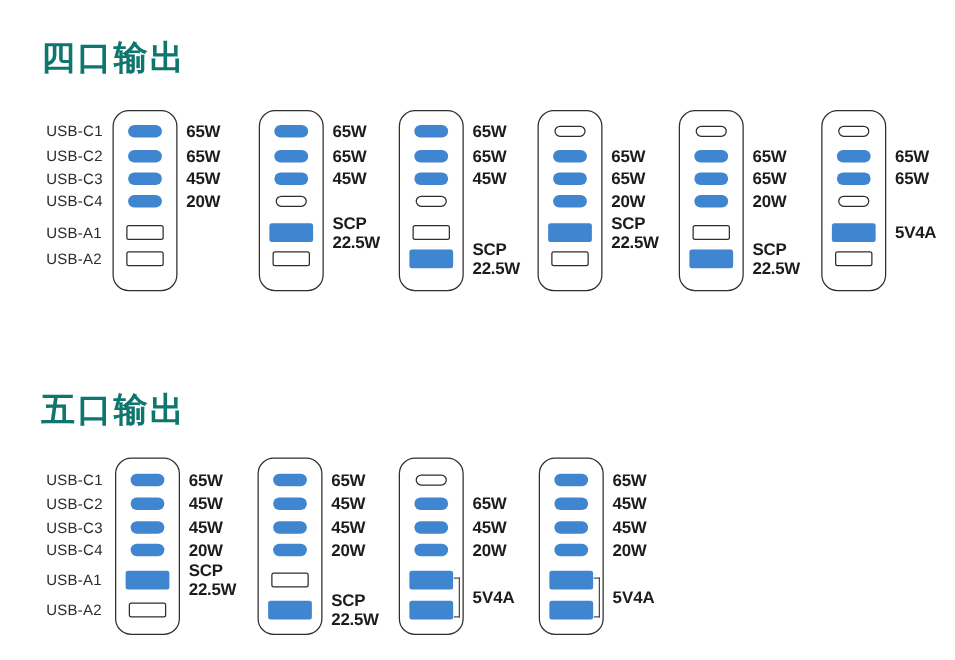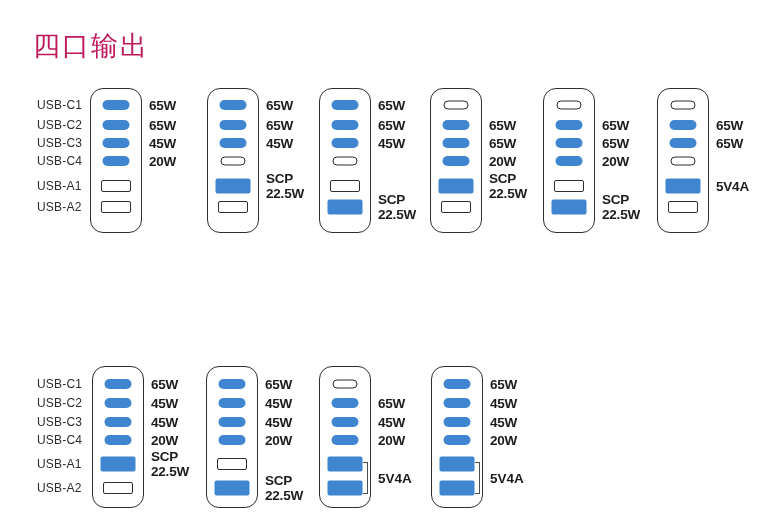--- a/index.html
+++ b/index.html
@@ -1,21 +1,21 @@
 <!DOCTYPE html>
 <html><head>
 <meta charset="utf-8">
 <style>
   html,body{margin:0;padding:0;background:#fff;}
   #canvas{
     position:relative;width:764px;height:528px;background:#ffffff;overflow:hidden;
     font-family:"Liberation Sans",sans-serif;
   }
   .heading{
-    position:absolute;font-size:27px;line-height:32px;font-weight:400;color:#be185d;
+    position:absolute;font-size:27px;line-height:32px;font-weight:700;color:#0f766e;
     letter-spacing:2px;white-space:nowrap;
   }
   #h-four{left:33px;top:30px;}
   #h-five{left:33px;top:312px;}
   #h-six{left:429px;top:312px;}
   .row-label{
     position:absolute;font-size:12px;color:#2c2c2c;transform:translateY(-50%);
     white-space:nowrap;letter-spacing:0.2px;
   }
   .body{
@@ -38,20 +38,21 @@
   .group-label{
     position:absolute;font-size:13.5px;font-weight:700;color:#1c1c1c;
     transform:translateY(-50%);white-space:nowrap;
   }
 </style>
 </head>
 <body>
 
 <div id="canvas">
   <div class="heading" id="h-four">四口输出</div>
+  <div class="heading" id="h-five">五口输出</div>
   <div id="rows">
       <div class="row-label" style="left: 37px; top: 105px;">USB-C1</div>
       <div class="row-label" style="left: 37px; top: 125px;">USB-C2</div>
       <div class="row-label" style="left: 37px; top: 143px;">USB-C3</div>
       <div class="row-label" style="left: 37px; top: 161px;">USB-C4</div>
       <div class="row-label" style="left: 37px; top: 186px;">USB-A1</div>
       <div class="row-label" style="left: 37px; top: 207px;">USB-A2</div>
       <div class="body" style="left: 90px; top: 88px; height: 145px;"></div>
       <div class="port usb-c active" style="left: 116px; top: 105px;"></div>
       <div class="wattage" style="left: 149px; top: 105px;">65W</div>

